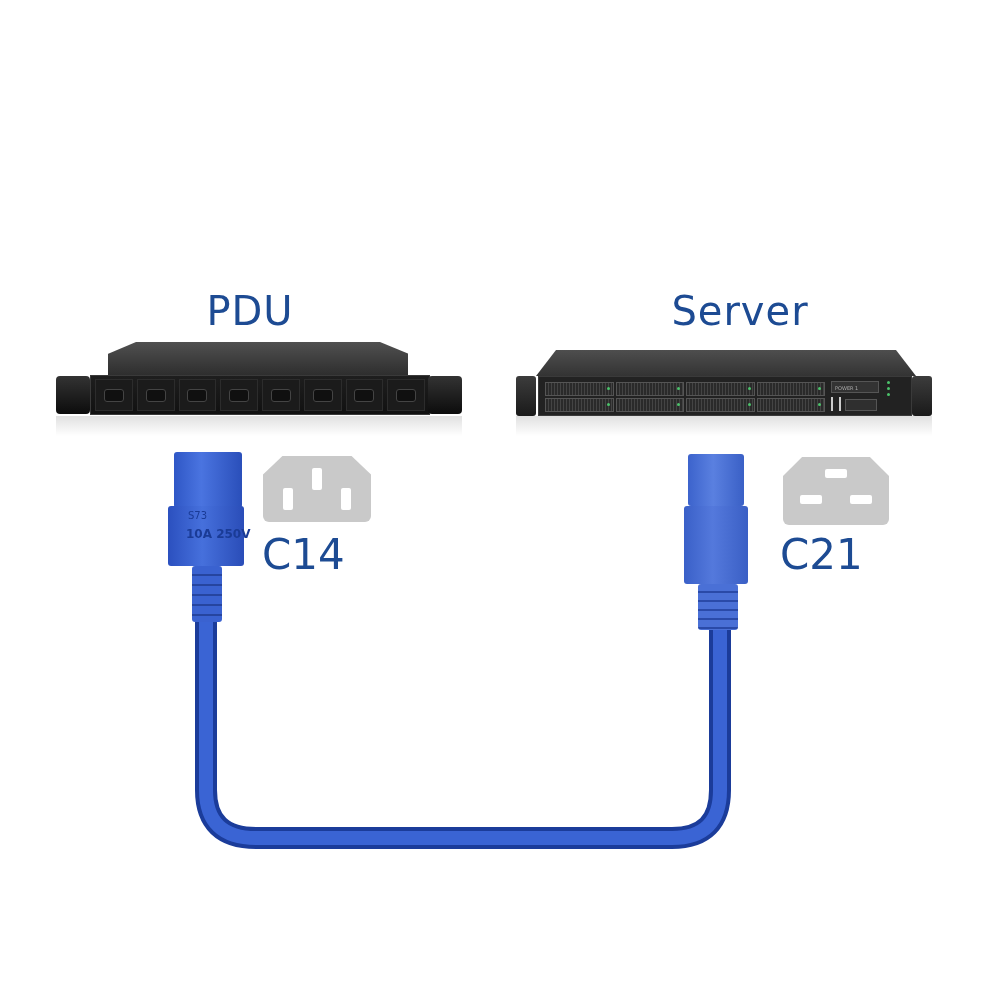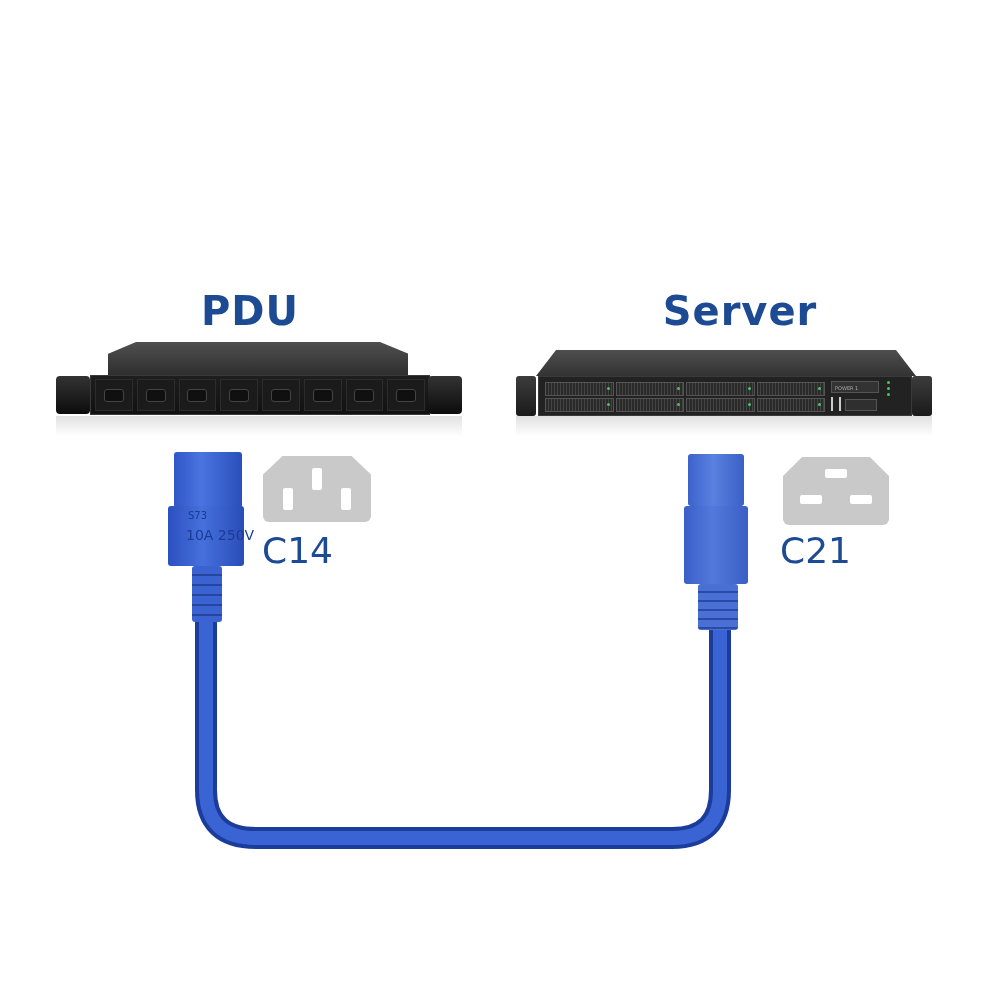--- a/index.html
+++ b/index.html
@@ -1,20 +1,20 @@
 <!DOCTYPE html>
 <html><head>
 <meta charset="utf-8">
 <style>
   html, body { margin:0; padding:0; background:#ffffff; }
   body { width:1000px; height:1000px; position:relative; overflow:hidden; font-family:"DejaVu Sans", sans-serif; }
-  .title { position:absolute; color:#1d4b93; font-size:40px; font-weight:bold; text-align:center; letter-spacing:1px; }
+  .title { position:absolute; color:#1d4b93; font-size:40px; font-weight:normal; text-align:center; letter-spacing:1px; }
   .title.pdu { left:160px; width:180px; top:288px; }
   .title.server { left:620px; width:240px; top:288px; }
-  .label { position:absolute; color:#1d4b93; font-size:36px; }
+  .label { position:absolute; color:#1d4b93; font-size:42px; }
   .label.c14 { left:262px; top:530px; }
   .label.c21 { left:780px; top:530px; }
 
   
   .pdu-dev { position:absolute; left:56px; top:342px; width:406px; height:100px; }
   .pdu-top { position:absolute; left:52px; top:0; width:300px; height:33px; background:linear-gradient(#505050,#2e2e2e);
              clip-path:polygon(28px 0, 272px 0, 352px 33px, -50px 33px); }
   .pdu-front { position:absolute; left:34px; top:33px; width:340px; height:40px; background:linear-gradient(#1e1e1e,#111); border:1px solid #3a3a3a; display:flex; gap:4px; padding:3px 4px; box-sizing:border-box; }
   .pdu-ear { position:absolute; top:34px; width:34px; height:38px; background:linear-gradient(#333,#0c0c0c); border-radius:4px; }
   .pdu-ear.l { left:0; } .pdu-ear.r { right:0; }
@@ -121,21 +121,21 @@
       <stop offset="1" stop-color="#1f44a8"></stop>
     </linearGradient>
   </defs>
   <path d="M 206 620 L 206 790 Q 206 838 256 838 L 672 838 Q 720 838 720 790 L 720 630" fill="none" stroke="#1b3c9a" stroke-width="22" stroke-linecap="round"></path>
   <path d="M 206 620 L 206 790 Q 206 838 256 838 L 672 838 Q 720 838 720 790 L 720 630" fill="none" stroke="#3a64d4" stroke-width="14" stroke-linecap="round"></path>
 </svg>
 
 <div class="plug" style="left:174px;top:452px;width:68px;height:56px;"></div>
 <div class="plug" style="left:168px;top:506px;width:76px;height:60px;background:linear-gradient(90deg,#2b50bf,#4670dc 45%,#2a4db8);"></div>
 <div style="position:absolute;left:188px;top:510px;color:#1a3b96;font-size:10px;">S73</div>
-<div style="position:absolute;left:186px;top:527px;color:#1a3b96;font-size:14px;">10A 250V</div>
+<div style="position:absolute;left:186px;top:527px;color:#1a3b96;font-size:12px;font-weight:bold;">10A 250V</div>
 <div class="plug" style="left:192px;top:566px;width:30px;height:56px;background:repeating-linear-gradient(#3a62d0 0 8px,#26459f 8px 10px);"></div>
 
 <div class="plug" style="left:688px;top:454px;width:56px;height:52px;background:linear-gradient(90deg,#3c63cc,#5a80e0 45%,#3a60c6);"></div>
 <div class="plug" style="left:684px;top:506px;width:64px;height:78px;background:linear-gradient(90deg,#3a60c8,#5479dc 45%,#3a5fc5);"></div>
 <div class="plug" style="left:698px;top:584px;width:40px;height:46px;background:repeating-linear-gradient(#4a70d6 0 7px,#2a4aa8 7px 9px);"></div>
 
 <div class="icon-face c14-face">
   <div class="slot" style="left:49px;top:12px;width:10px;height:22px;"></div>
   <div class="slot" style="left:20px;top:32px;width:10px;height:22px;"></div>
   <div class="slot" style="left:78px;top:32px;width:10px;height:22px;"></div>

